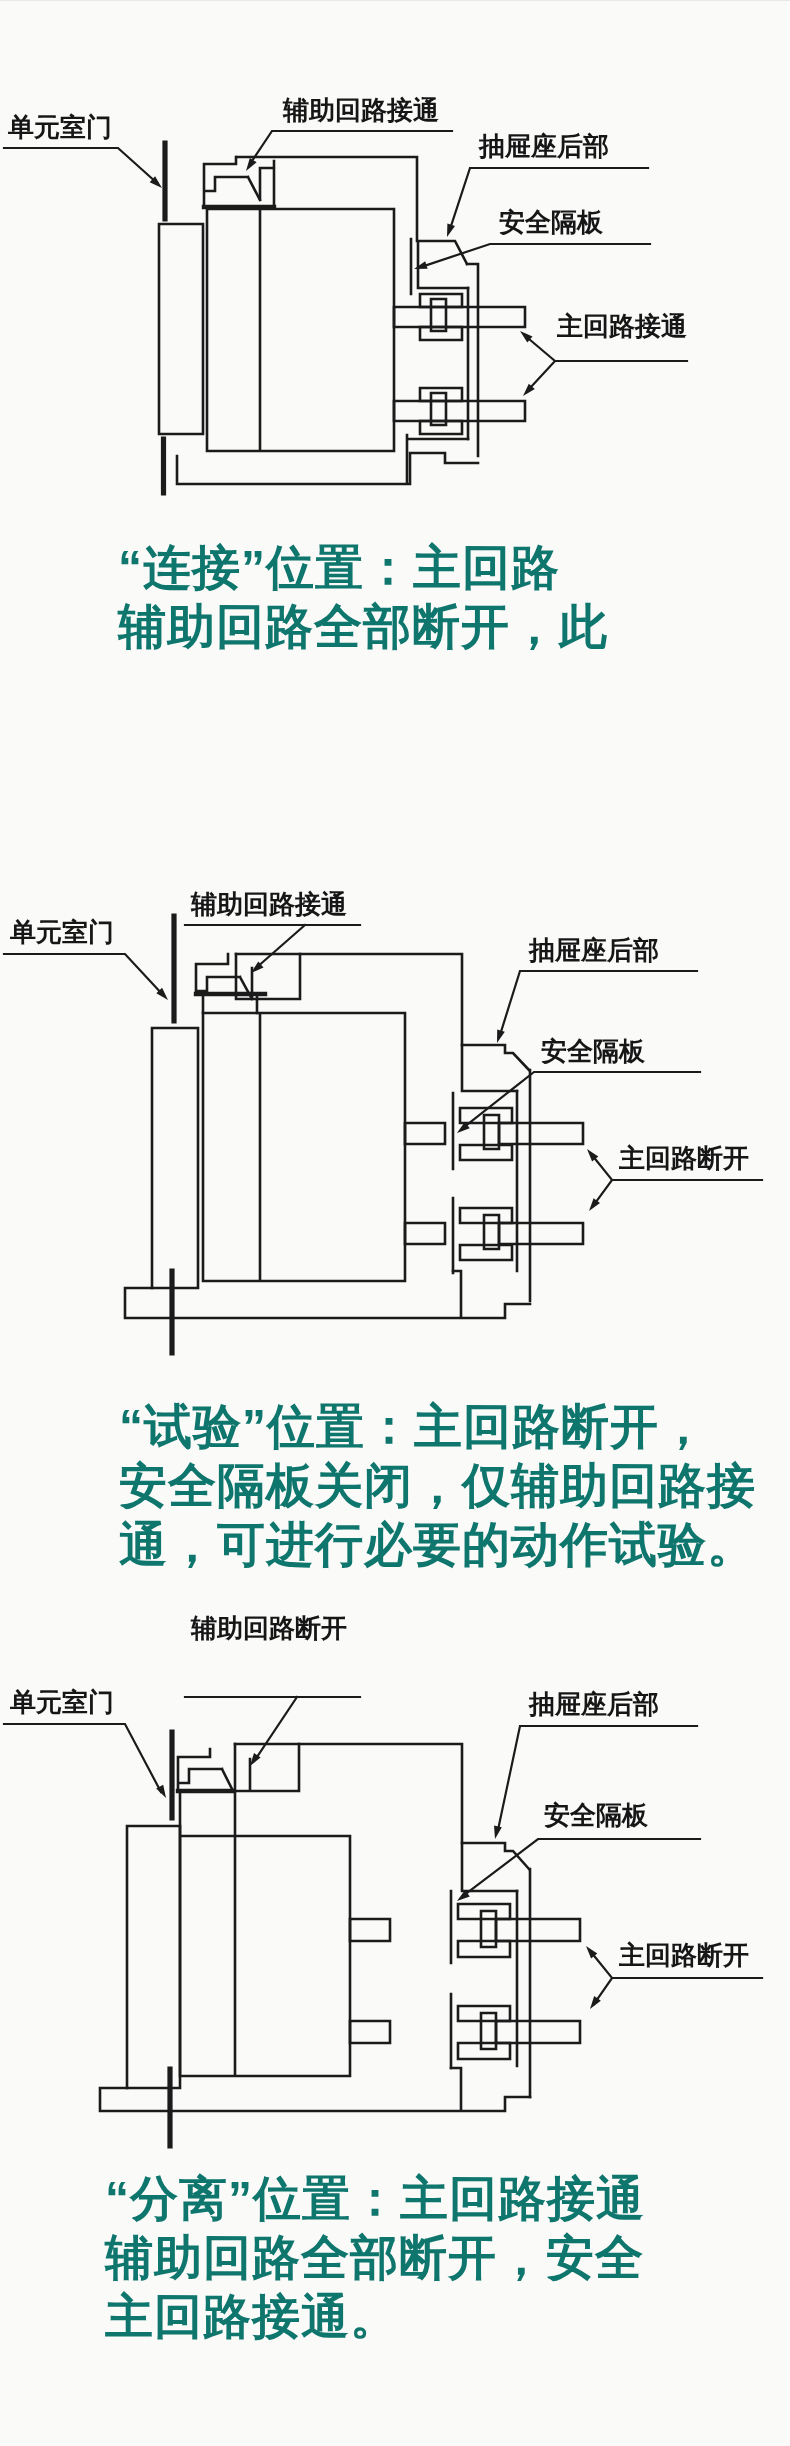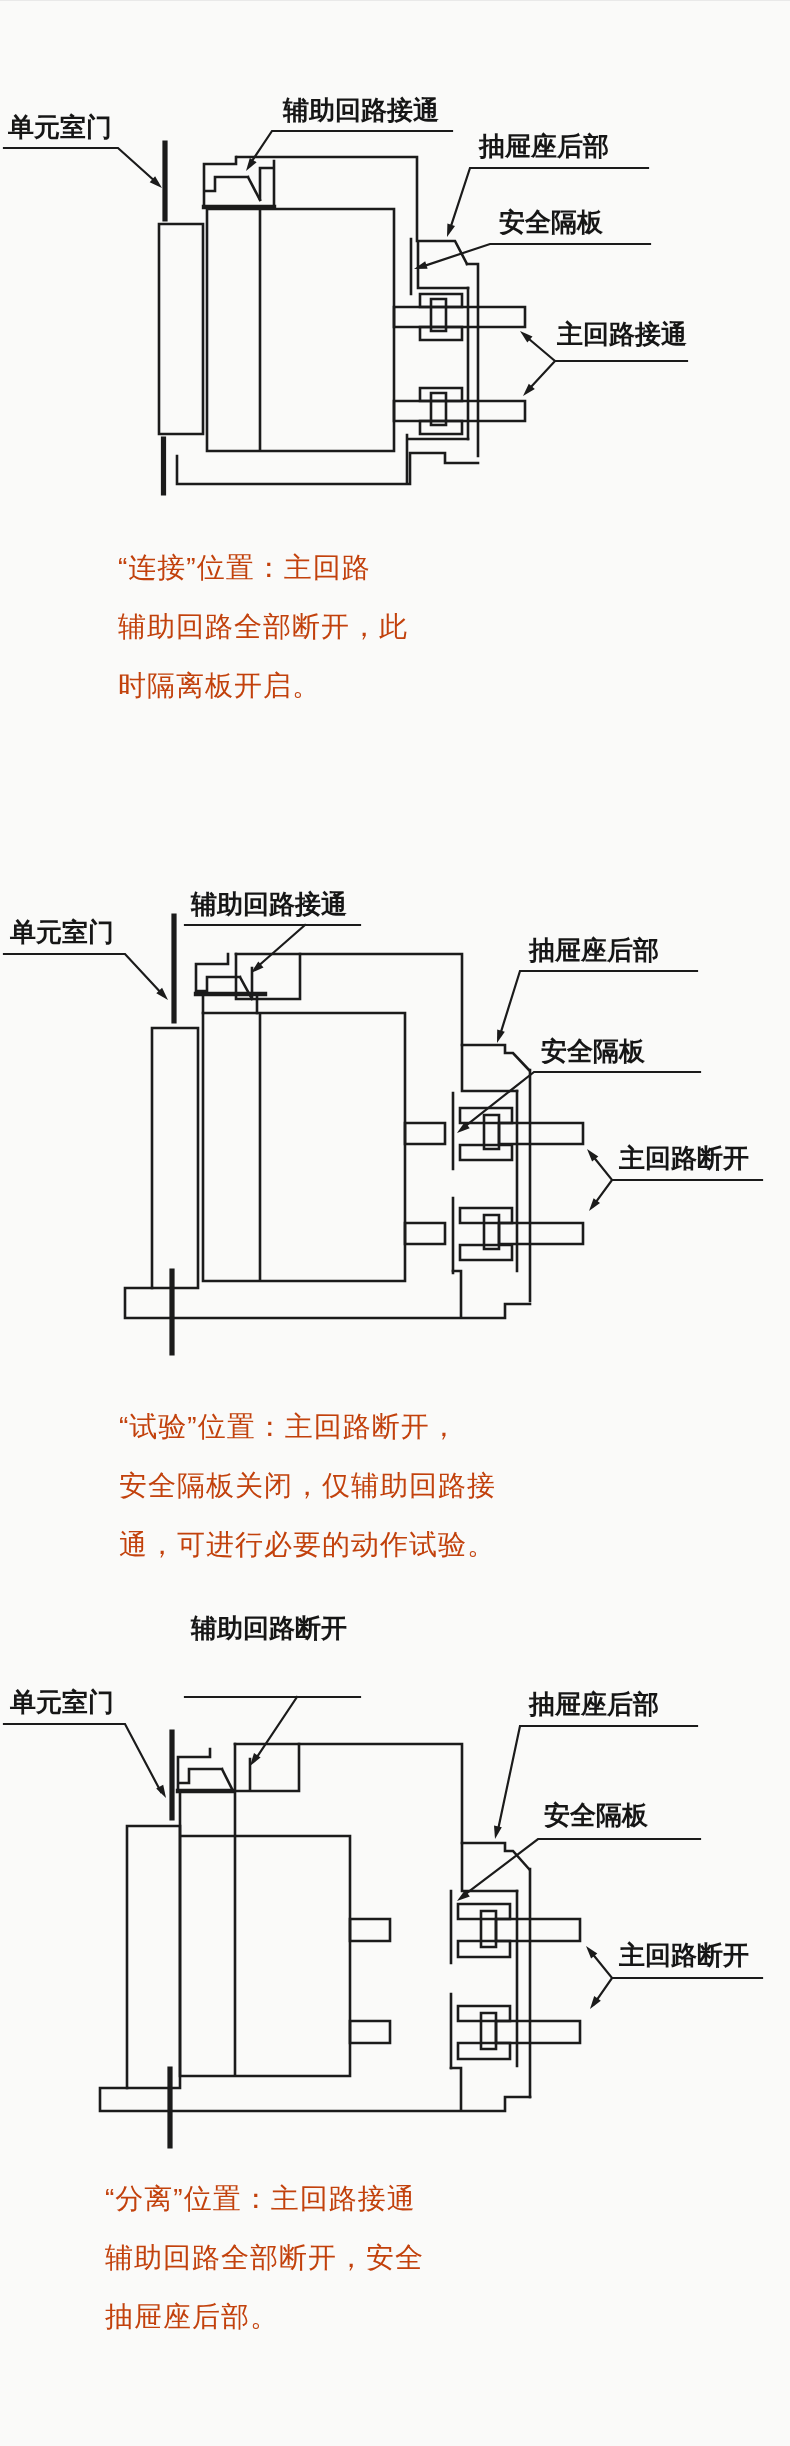--- a/index.html
+++ b/index.html
@@ -33,23 +33,23 @@
     position:absolute;
     font-size:26px;
     font-weight:700;
     color:#161616;
     line-height:1.05;
     white-space:nowrap;
     letter-spacing:0px;
   }
   .caption{
     position:absolute;
-    font-size:28px;
-    font-weight:400;
-    color:#c2410c;
+    font-size:48px;
+    font-weight:700;
+    color:#0f766e;
     line-height:59px;
     white-space:nowrap;
     letter-spacing:1px;
   }
   .caption span{display:block;}
 </style>
 </head>
 <body>
 
 <div id="stage">
@@ -160,26 +160,25 @@
       <path class="thin" d="M762,1977 H612 L591,1951 M612,1977 L594,2003"></path>
       <path class="ah" d="M586,1945 L597.3,1952.6 L591.1,1957.6 Z"></path>
       <path class="ah" d="M590,2008 L594.2,1995.1 L600.8,1999.7 Z"></path>
     </g>
   </svg>
 
   <div class="callout" style="left:8px;top:113px">单元室门</div>
   <div class="callout" style="left:283px;top:96px">辅助回路接通</div>
   <div class="callout" style="left:479px;top:132px">抽屉座后部</div>
   <div class="callout" style="left:499px;top:208px">安全隔板</div>
-  <div class="callout" style="left:557px;top:320px">主回路接通</div>
+  <div class="callout" style="left:557px;top:312px">主回路接通</div>
 
   <div class="caption" style="left:118px;top:537px">
     <span>“连接”位置：主回路</span>
     <span>辅助回路全部断开，此</span>
-    <span>时隔离板开启。</span>
   </div>
 
   <div class="callout" style="left:10px;top:918px">单元室门</div>
   <div class="callout" style="left:191px;top:890px">辅助回路接通</div>
   <div class="callout" style="left:529px;top:936px">抽屉座后部</div>
   <div class="callout" style="left:541px;top:1037px">安全隔板</div>
   <div class="callout" style="left:619px;top:1144px">主回路断开</div>
 
   <div class="caption" style="left:119px;top:1396px">
     <span>“试验”位置：主回路断开，</span>
@@ -189,16 +188,16 @@
 
   <div class="callout" style="left:10px;top:1688px">单元室门</div>
   <div class="callout" style="left:191px;top:1614px">辅助回路断开</div>
   <div class="callout" style="left:529px;top:1690px">抽屉座后部</div>
   <div class="callout" style="left:544px;top:1801px">安全隔板</div>
   <div class="callout" style="left:619px;top:1941px">主回路断开</div>
 
   <div class="caption" style="left:105px;top:2168px">
     <span>“分离”位置：主回路接通</span>
     <span>辅助回路全部断开，安全</span>
-    <span>抽屉座后部。</span>
+    <span>主回路接通。</span>
   </div>
 
 </div>
 
 </body></html>

